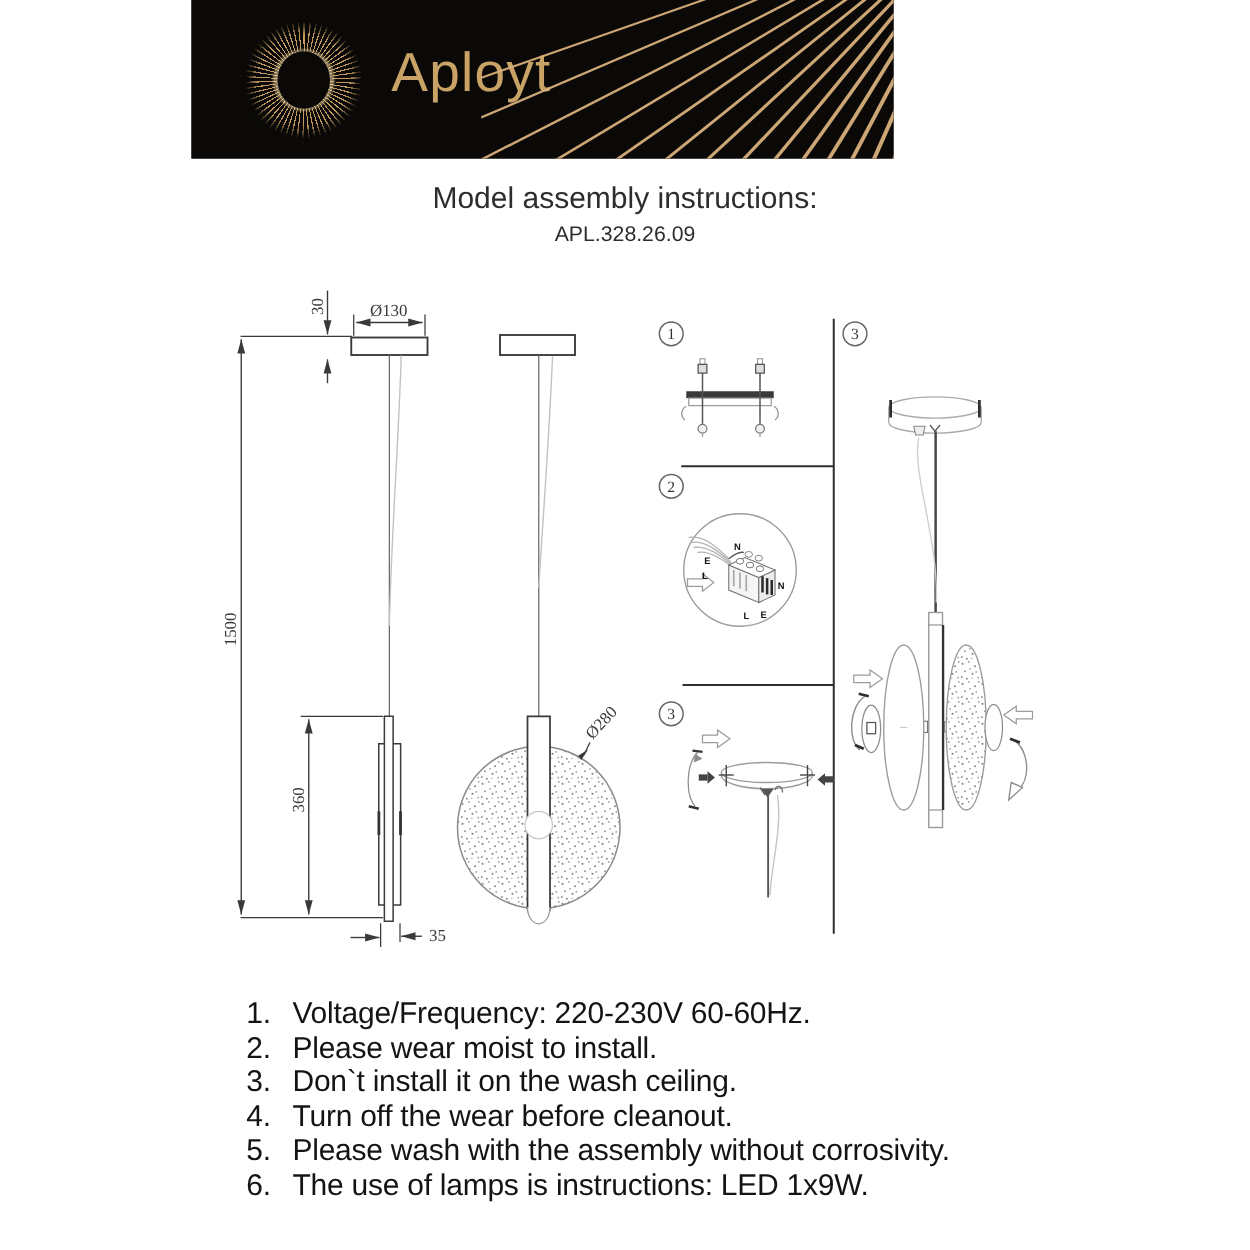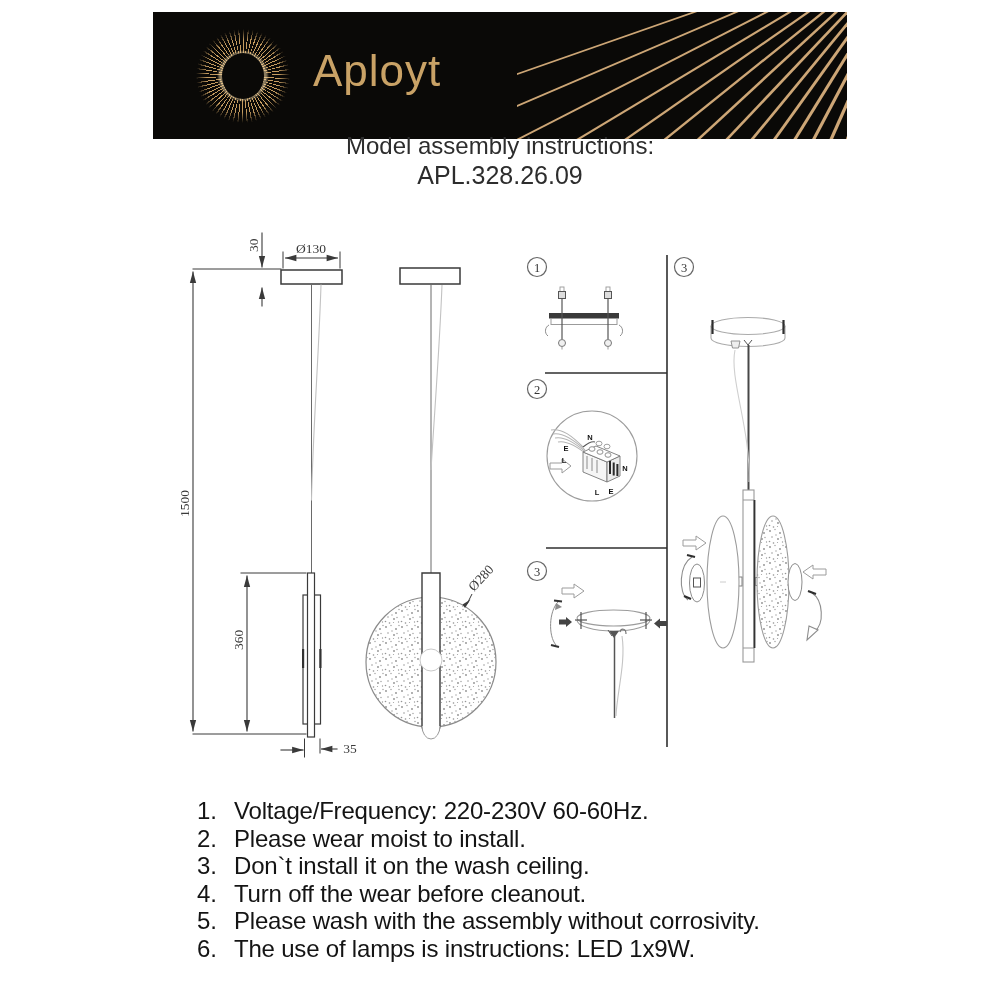--- a/index.html
+++ b/index.html
@@ -1,32 +1,32 @@
 <!DOCTYPE html>
 <html><head>
 <meta charset="utf-8">
 <style>
   html,body{margin:0;padding:0;background:#fff;width:1000px;height:1000px;overflow:hidden;
     font-family:"Liberation Sans",sans-serif;}
   .abs{position:absolute;}
   
-  #banner{left:153px;top:12px;width:694px;height:127px;background:#0a0907;overflow:hidden;}
+  #banner{left:153px;top:0;width:562px;height:127px;background:#0a0907;overflow:hidden;}
   #sunburst{left:40px;top:14px;width:100px;height:100px;border-radius:50%;
     background:
       radial-gradient(circle,rgba(0,0,0,0) 0 36px,#0a0907 47px),
       radial-gradient(circle,rgba(0,0,0,0) 0 18px,rgba(247,219,168,.55) 20px 23px,rgba(0,0,0,0) 26px),
       repeating-conic-gradient(#c49b5f 0deg 1.6deg,rgba(0,0,0,0) 1.6deg 5.8deg);}
   #sunburst::after{content:"";position:absolute;left:29px;top:27px;width:42px;height:46px;
     background:#0a0907;border-radius:50%;}
   #brand{left:160px;top:34px;font-size:44px;font-weight:300;color:#c9a266;letter-spacing:1px;}
   #rays{right:0;top:0;}
   
-  #title-block{left:0;top:132px;width:1000px;text-align:center;color:#2d2d2d;}
+  #title-block{left:0;top:145px;width:1000px;text-align:center;color:#2d2d2d;}
   #title-line1{font-size:24px;line-height:28px;}
-  #title-line2{font-size:25px;line-height:30px;}
+  #title-line2{font-size:17px;line-height:30px;}
   
   #tech{left:0;top:0;}
   .dim{font-family:"Liberation Serif",serif;font-size:13.5px;fill:#3a3a3a;}
   .stepnum{font-family:"Liberation Serif",serif;font-size:12.5px;fill:#333;}
   .wl{font-family:"Liberation Sans",sans-serif;font-size:7.5px;font-weight:bold;fill:#111;}
   
   #instructions{left:197px;top:797px;width:690px;color:#141414;}
   .ins-row{display:flex;font-size:24px;line-height:27.5px;letter-spacing:-0.2px;}
   .ins-num{width:37px;flex:none;}
   .ins-txt{flex:1;}

